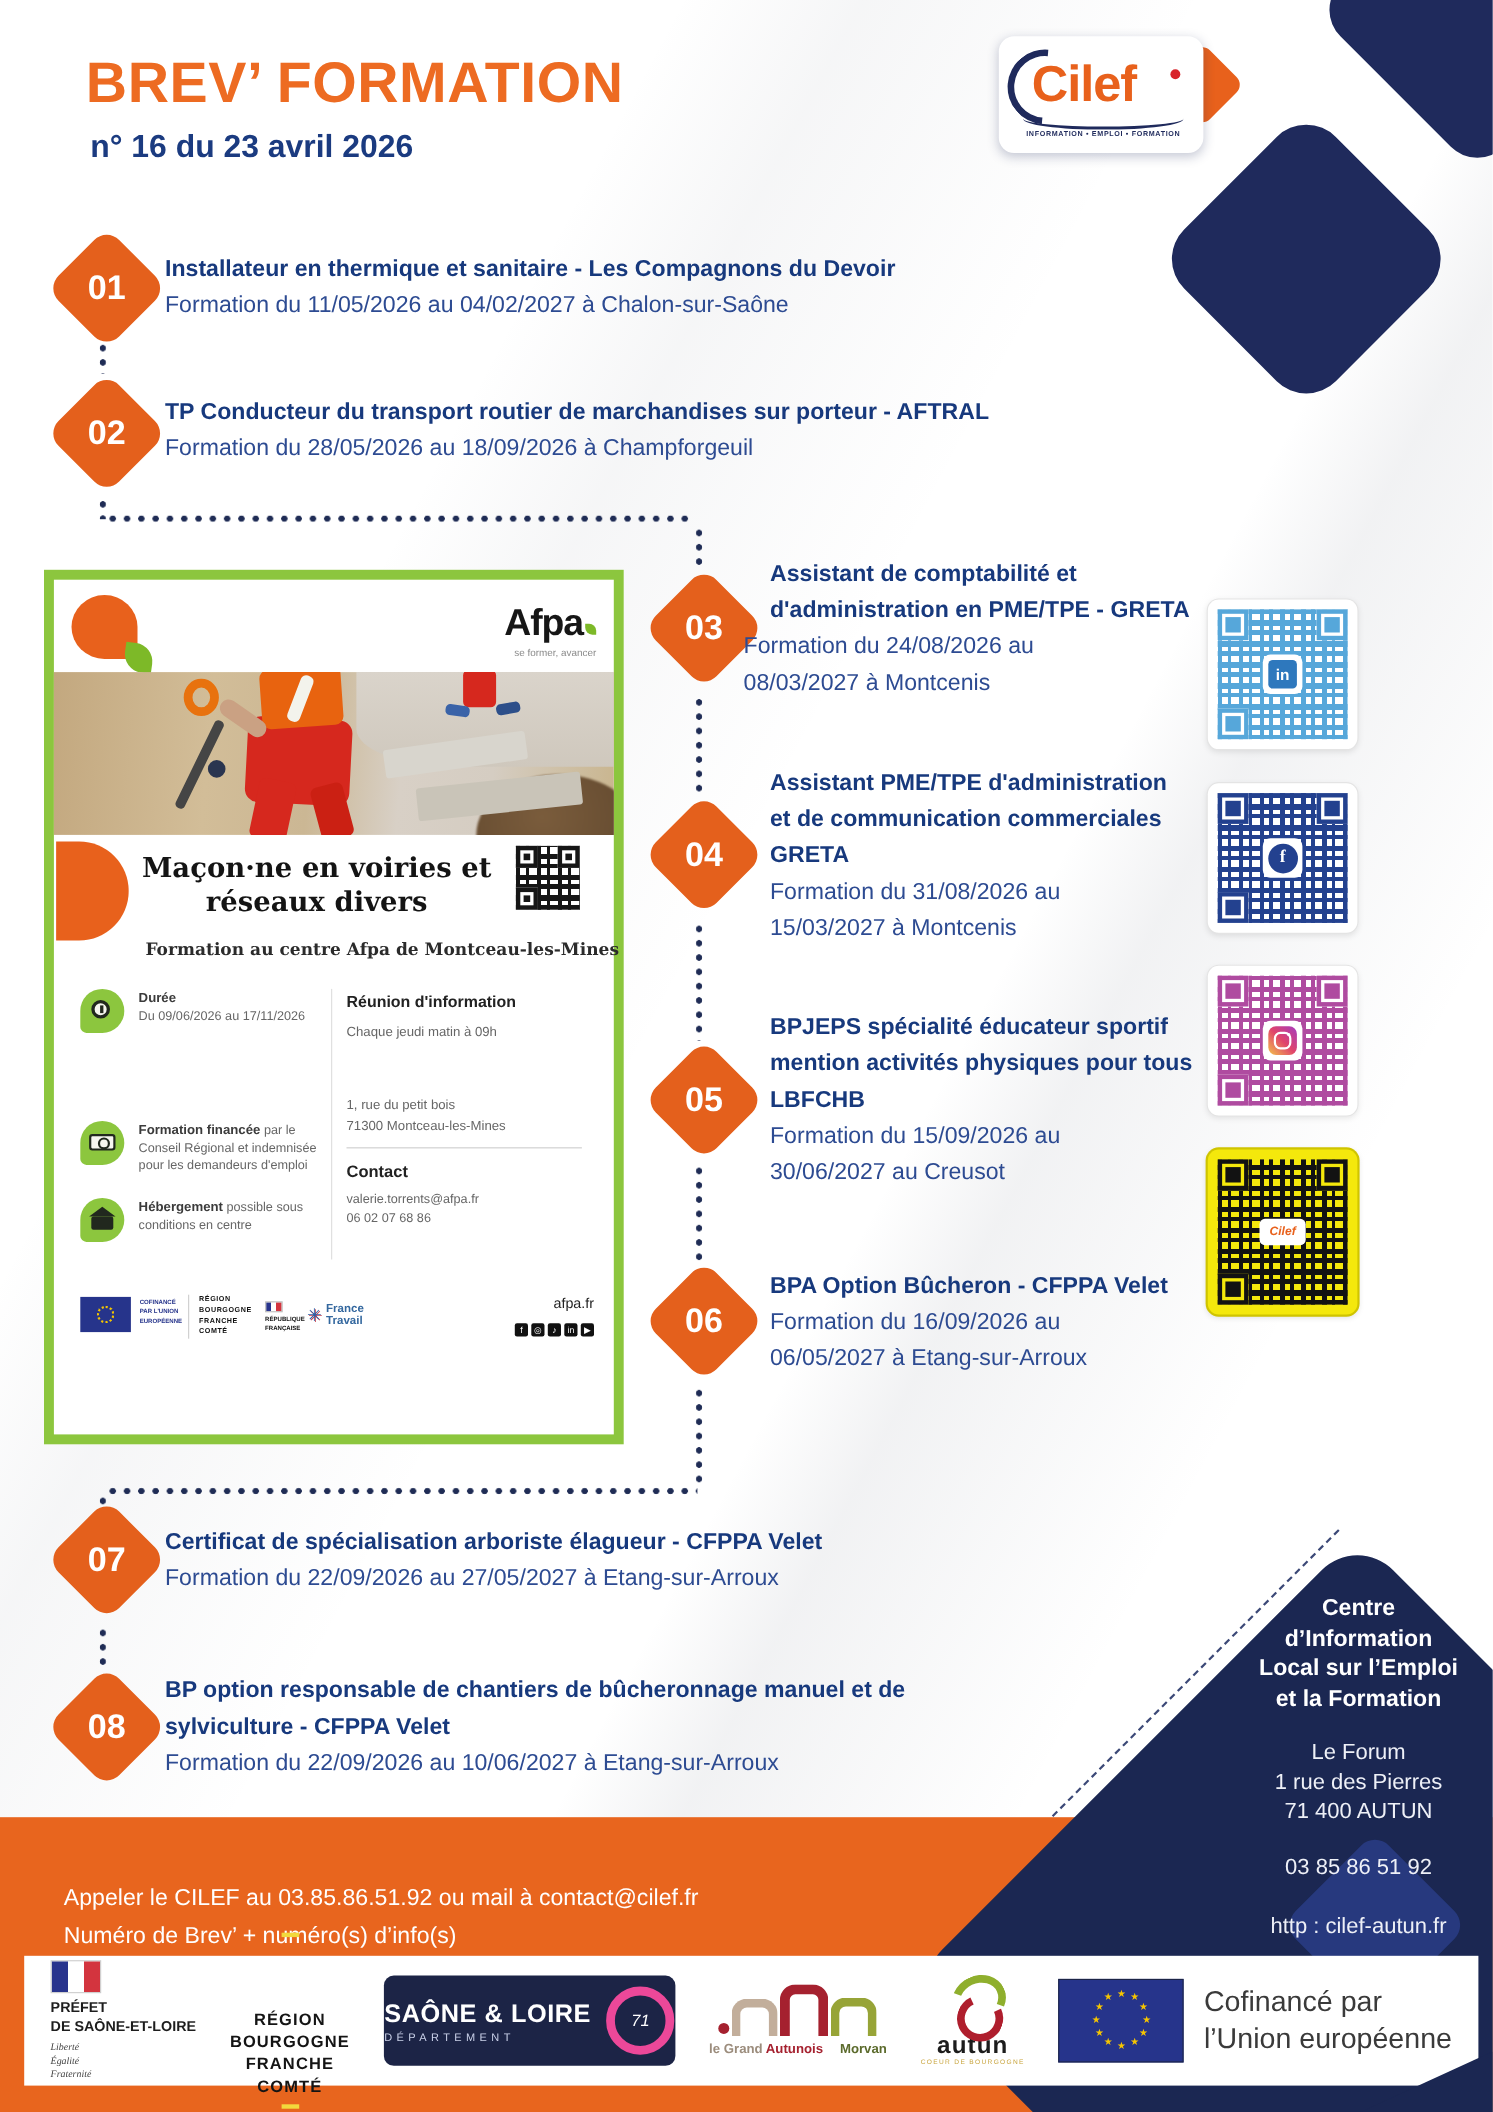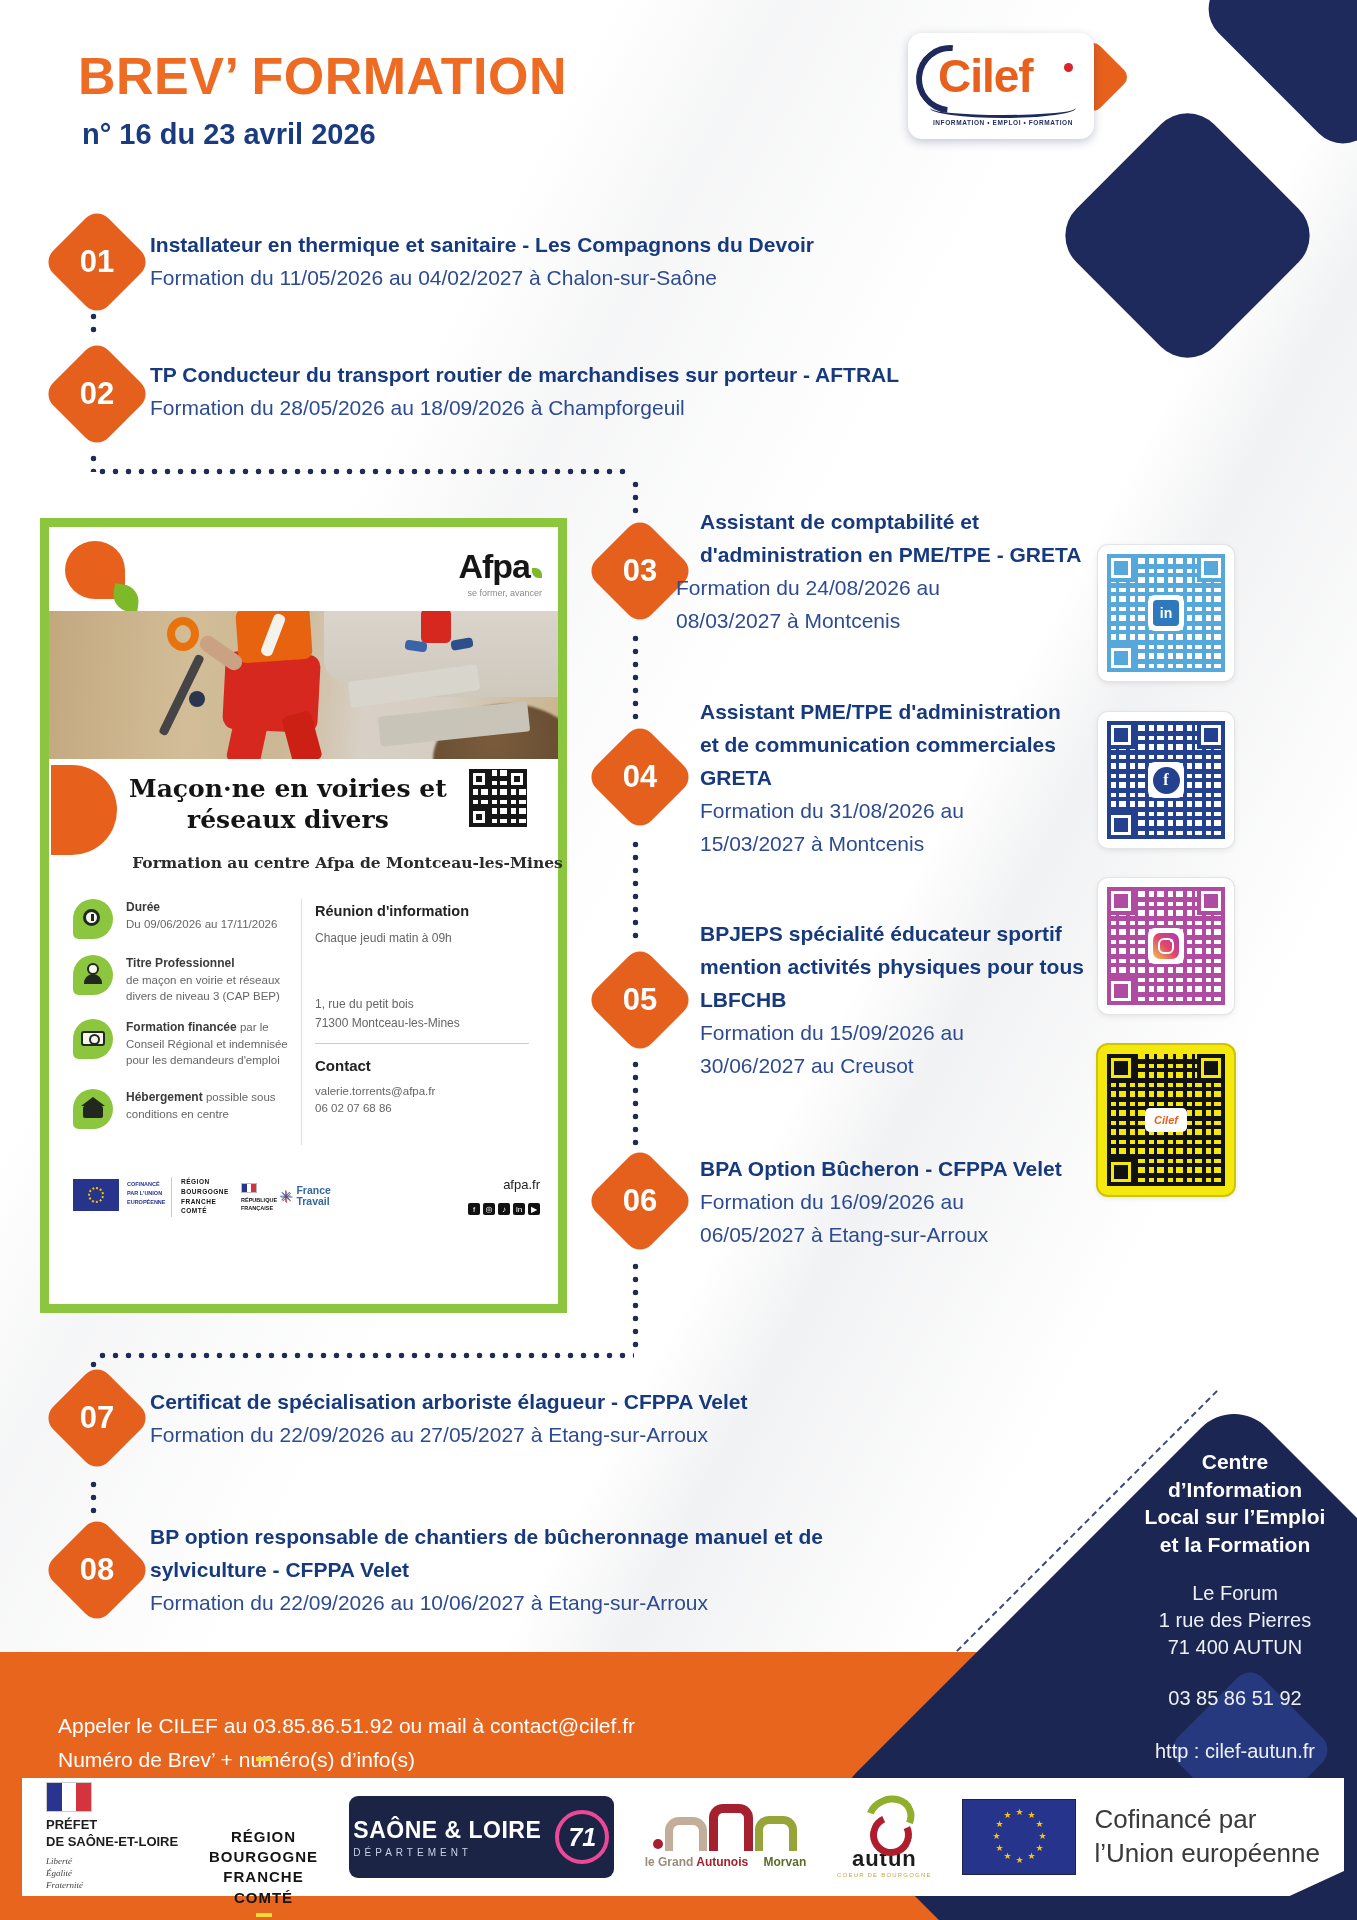--- a/index.html
+++ b/index.html
@@ -145,22 +145,22 @@
       justify-content:space-between;padding:0 24px;box-sizing:border-box;}
   .pref{line-height:1;}
   .pref-flag{width:44px;height:28px;background:linear-gradient(90deg,#28348D 33%,#fff 33% 66%,#D3343E 66%);border:1px solid #ccc;margin-bottom:5px;}
   .pref-name{font-size:13px;font-weight:bold;color:#1d1d1d;line-height:1.3;white-space:pre-line;}
   .pref-dev{font-family:"Liberation Serif",serif;font-style:italic;font-size:9px;color:#444;line-height:1.35;white-space:pre-line;margin-top:4px;}
   .reg-big{position:relative;text-align:center;font-size:15px;font-weight:bold;color:#141414;letter-spacing:1px;line-height:1.35;white-space:pre-line;}
   .ybar{position:absolute;width:16px;height:4px;background:#F2D93C;}
   .dept{width:265px;height:82px;background:#1C2446;border-radius:9px;display:flex;align-items:center;justify-content:center;gap:14px;}
   .dept-l1{font-size:23px;font-weight:bold;color:#fff;letter-spacing:.5px;}
   .dept-l2{font-size:10px;letter-spacing:4px;color:#CBD2EA;margin-top:3px;}
-  .dept-circ{width:46px;height:46px;border:4px solid #ec4899;border-radius:50%;display:flex;align-items:center;justify-content:center;
-      color:#fff;font-weight:bold;font-style:italic;font-size:25px;flex:none;}
+  .dept-circ{width:46px;height:46px;border:8px solid #ec4899;border-radius:50%;display:flex;align-items:center;justify-content:center;
+      color:#fff;font-weight:normal;font-style:italic;font-size:15px;flex:none;}
   .gam{text-align:center;}
   .gam-row{display:flex;align-items:flex-end;justify-content:center;gap:2px;height:46px;}
   .gam-dot{width:10px;height:10px;border-radius:50%;background:#A5212F;margin-bottom:2px;}
   .arch{width:26px;border-style:solid;border-bottom:none;border-radius:14px 14px 0 0;}
   .arch.a1{height:26px;border-width:8px;border-color:#C2AE9B;}
   .arch.a2{height:38px;border-width:9px;border-color:#A5212F;}
   .arch.a3{height:27px;border-width:8px;border-color:#97A437;}
   .gam-txt{font-size:12px;font-weight:bold;margin-top:4px;}
   .gam-txt .g1{color:#9B8C7C;} .gam-txt .g2{color:#A5212F;} .gam-txt .g3{color:#5C6B2D;padding-left:12px;}
   .autun{text-align:center;}
@@ -305,26 +305,20 @@
       </div>
   </div>
   <div class="af-sub">Formation au centre Afpa de Montceau-les-Mines</div>
 
   <div class="d-item block" style="top:372px">
     <span class="blob">
         <span class="ic-clock"></span>
       </span>
     <span class="dt"><b>Durée</b> <span>Du 09/06/2026 au 17/11/2026</span></span>
   </div>
-  <div class="d-item block" style="top:428px">
-    <span class="blob">
-        <span class="ic-worker"></span>
-      </span>
-    <span class="dt"><b>Titre Professionnel</b> <span>de maçon en voirie et réseaux divers de niveau 3 (CAP BEP)</span></span>
-  </div>
   <div class="d-item" style="top:492px">
     <span class="blob">
         <span class="ic-money"></span>
       </span>
     <span class="dt"><b>Formation financée</b> <span>par le Conseil Régional et indemnisée pour les demandeurs d'emploi</span></span>
   </div>
   <div class="d-item" style="top:562px">
     <span class="blob">
         <span class="ic-house"></span>
       </span>

